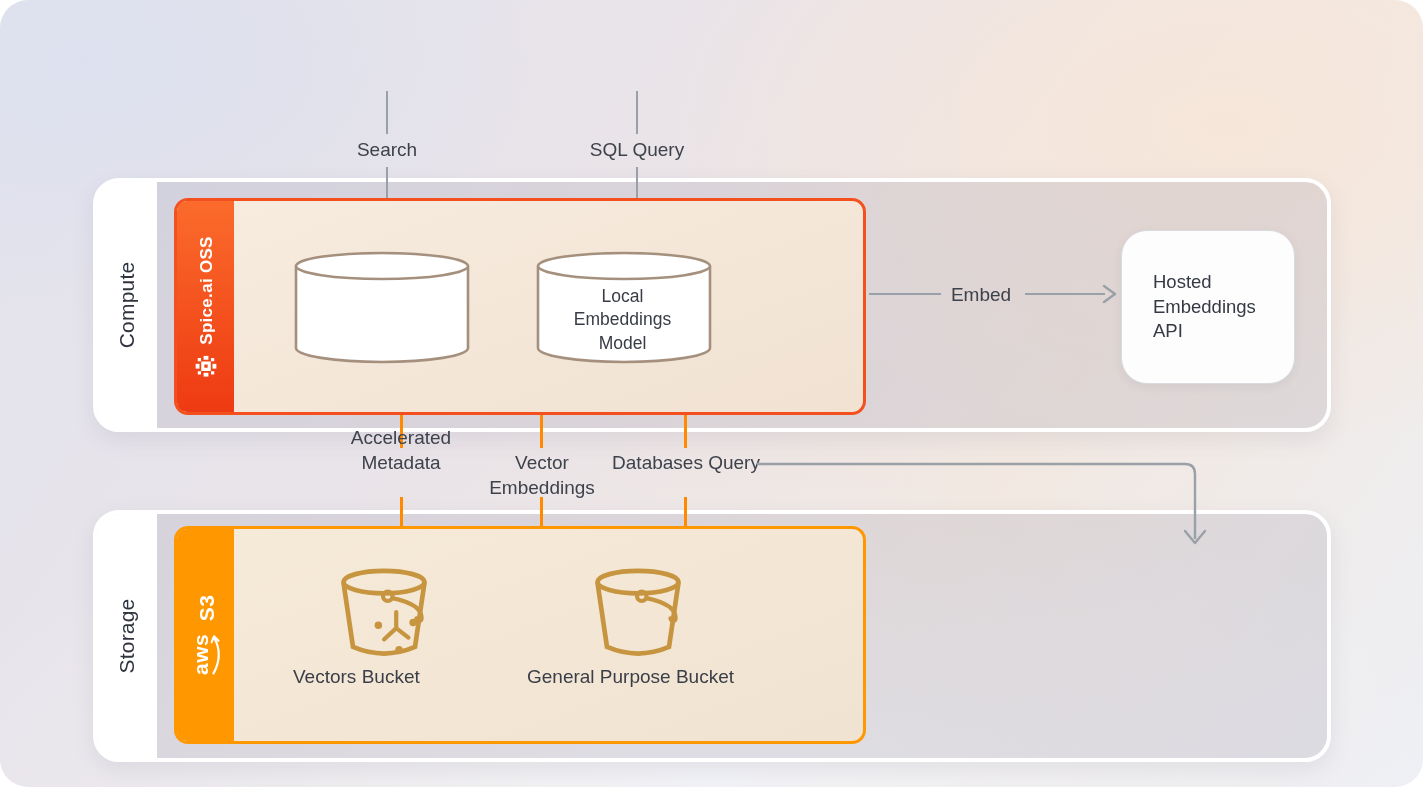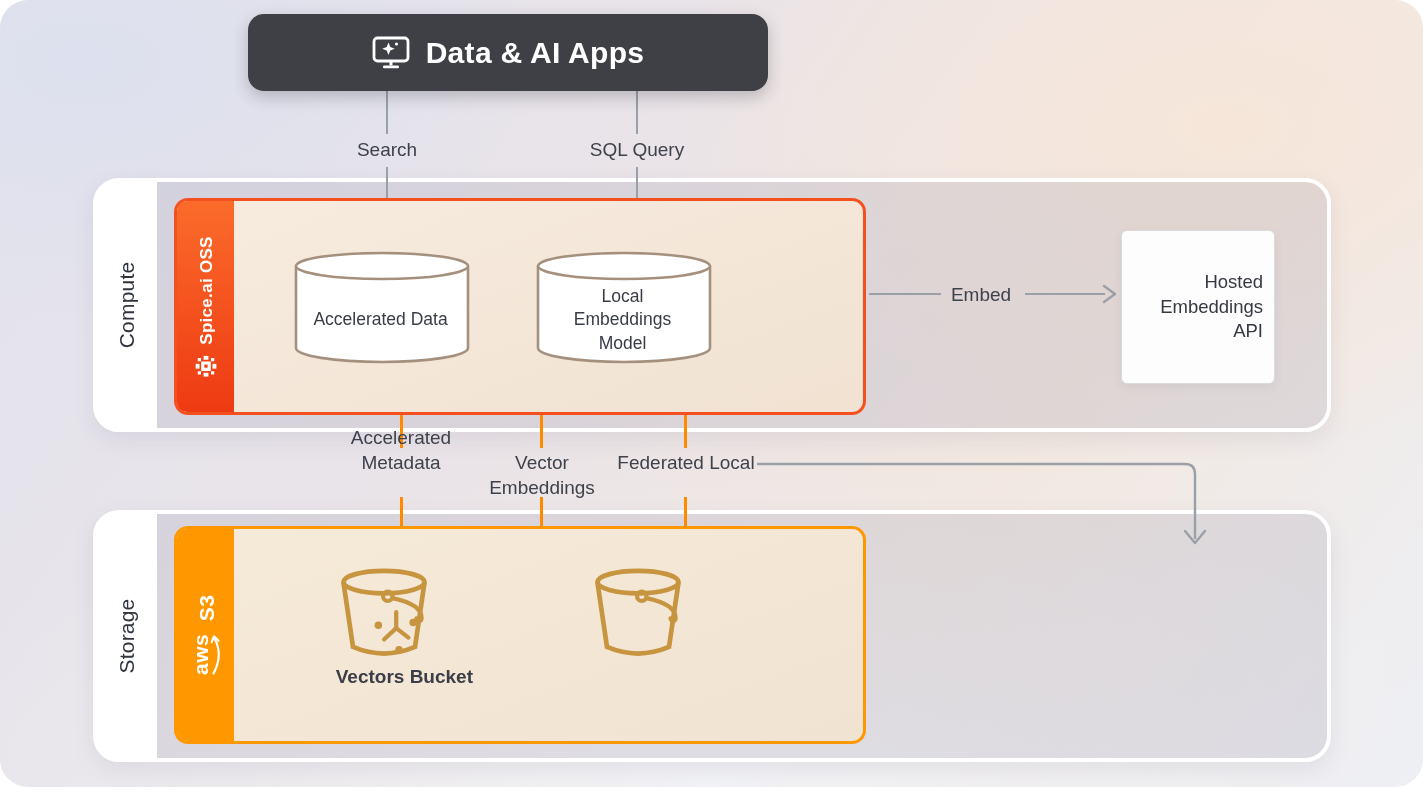--- a/index.html
+++ b/index.html
@@ -45,27 +45,27 @@
   .aws-mark{display:flex;flex-direction:column;align-items:center;line-height:1;}
   .aws-word{font-size:21px;font-weight:700;letter-spacing:.5px;}
   .s3-word{font-size:21px;font-weight:700;letter-spacing:.5px;}
   
   .cyl{position:absolute;width:173px;height:114px;}
   .cyl svg{position:absolute;left:0;top:0;}
   .cyl-label{position:absolute;left:6px;right:6px;top:32px;bottom:8px;display:flex;
     align-items:center;justify-content:center;text-align:center;font-size:17.5px;
     color:#383c45;line-height:1.32;}
   
-  .node-box{position:absolute;background:#fdfdfe;border:1.5px solid #d9dbe1;border-radius:6px;
+  .node-box{position:absolute;background:#fdfdfe;border:1.5px solid #d9dbe1;border-radius:26px;
     box-shadow:0 3px 10px rgba(70,72,90,.08);display:flex;flex-direction:column;
-    align-items:center;justify-content:center;text-align:right;gap:12px;}
+    align-items:center;justify-content:center;text-align:left;gap:12px;padding-left:20px;}
   .node-label{font-size:18.5px;font-weight:500;color:#353943;line-height:1.35;}
   
   .bucket{position:absolute;}
-  .bucket-label{position:absolute;text-align:right;font-size:19px;font-weight:700;
+  .bucket-label{position:absolute;text-align:left;font-size:19px;font-weight:400;
     color:#3a3e48;line-height:1.3;}
 </style>
 </head>
 <body>
 
 <div class="canvas">
 
   <div class="abs band" style="left:93px;top:178px;width:1238px;height:254px;">
     <div class="band-strip">
       <span class="vlabel">Compute</span>
@@ -89,21 +89,21 @@
   <div class="oline" style="left:400px;top:415px;height:33px;"></div>
   <div class="oline" style="left:400px;top:497px;height:30px;"></div>
   <div class="conn-label" style="left:326px;top:426px;width:150px;">Accelerated Metadata</div>
 
   <div class="oline" style="left:540px;top:415px;height:33px;"></div>
   <div class="oline" style="left:540px;top:497px;height:30px;"></div>
   <div class="conn-label" style="left:467px;top:451px;width:150px;">Vector Embeddings</div>
 
   <div class="oline" style="left:684px;top:415px;height:33px;"></div>
   <div class="oline" style="left:684px;top:497px;height:30px;"></div>
-  <div class="conn-label" style="left:611px;top:451px;width:150px;">Federated Local</div>
+  <div class="conn-label" style="left:611px;top:451px;width:150px;">Databases Query</div>
 
   <svg class="abs" style="left:753px;top:455px;" width="465" height="110" viewBox="0 0 465 110">
     <path d="M4 9 H432 Q442 9 442 19 V84" fill="none" stroke="#9aa0a8" stroke-width="2.4"></path>
     <path d="M432 76 L442 88 L452 76" fill="none" stroke="#9aa0a8" stroke-width="2.4" stroke-linecap="round" stroke-linejoin="round"></path>
   </svg>
 
   <div class="hline" style="left:869px;top:293px;width:72px;"></div>
   <div class="conn-label" style="left:941px;top:283px;width:80px;text-align:center;">Embed</div>
   <div class="hline" style="left:1025px;top:293px;width:80px;"></div>
   <svg class="abs" style="left:1100px;top:284px;" width="20" height="20" viewBox="0 0 20 20">
@@ -126,21 +126,20 @@
         </svg>
         <span class="spice-name">Spice.ai OSS</span>
       </div>
     </div>
 
     <div class="cyl" style="left:117px;top:50px;">
       <svg width="176" height="114" viewBox="0 0 176 114">
         <path d="M2 15 V97 A86 14 0 0 0 174 97 V15" fill="#ffffff" stroke="#a5907e" stroke-width="2.6"></path>
         <ellipse cx="88" cy="15" rx="86" ry="13" fill="#ffffff" stroke="#a5907e" stroke-width="2.6"></ellipse>
       </svg>
-      <div class="cyl-label">Accelerated Data</div>
     </div>
 
     <div class="cyl" style="left:359px;top:50px;">
       <svg width="176" height="114" viewBox="0 0 176 114">
         <path d="M2 15 V97 A86 14 0 0 0 174 97 V15" fill="#ffffff" stroke="#a5907e" stroke-width="2.6"></path>
         <ellipse cx="88" cy="15" rx="86" ry="13" fill="#ffffff" stroke="#a5907e" stroke-width="2.6"></ellipse>
       </svg>
       <div class="cyl-label" style="left:20px;right:20px;">Local Embeddings Model</div>
     </div>
   </div>
@@ -178,27 +177,18 @@
     <div class="bucket-label" style="left:116px;top:136px;width:180px;">Vectors Bucket</div>
 
     <div class="bucket" style="left:414px;top:38px;">
       <svg width="94" height="96" viewBox="0 0 100 100">
         <ellipse cx="50" cy="15" rx="43" ry="12" fill="none" stroke="#c79540" stroke-width="5"></ellipse>
         <path d="M7 16 L17 84 Q50 98 83 84 L93 16" fill="none" stroke="#c79540" stroke-width="5" stroke-linecap="round"></path>
         <circle cx="54" cy="30" r="5" fill="none" stroke="#c79540" stroke-width="4.5"></circle>
         <path d="M59 32 C 78 36 90 43 90 53 C 90 57 85.5 57.5 84.5 53.5" fill="none" stroke="#c79540" stroke-width="4.5" stroke-linecap="round"></path>
       </svg>
     </div>
+    <div class="bucket-label" style="left:350px;top:136px;width:220px;">General Purpose Bucket</div>
   </div>
 
 
-  <div class="abs apps-box" style="background:#3e4046;">
-    <svg width="38" height="33" viewBox="0 0 38 33">
-      <rect x="2" y="2" width="34" height="23" rx="3.5" fill="none" stroke="#fff" stroke-width="2.8"></rect>
-      <path d="M16.5 6.5 L18.3 11 L22.8 12.8 L18.3 14.6 L16.5 19 L14.7 14.6 L10.2 12.8 L14.7 11 Z" fill="#fff"></path>
-      <circle cx="24.5" cy="8" r="1.6" fill="#fff"></circle>
-      <rect x="17.5" y="25" width="3" height="4.5" fill="#fff"></rect>
-      <rect x="11" y="29.5" width="16" height="2.8" rx="1.3" fill="#fff"></rect>
-    </svg>
-    <span class="apps-title">Data &amp; AI Apps</span>
-  </div>
 
 </div>
 
 </body></html>

